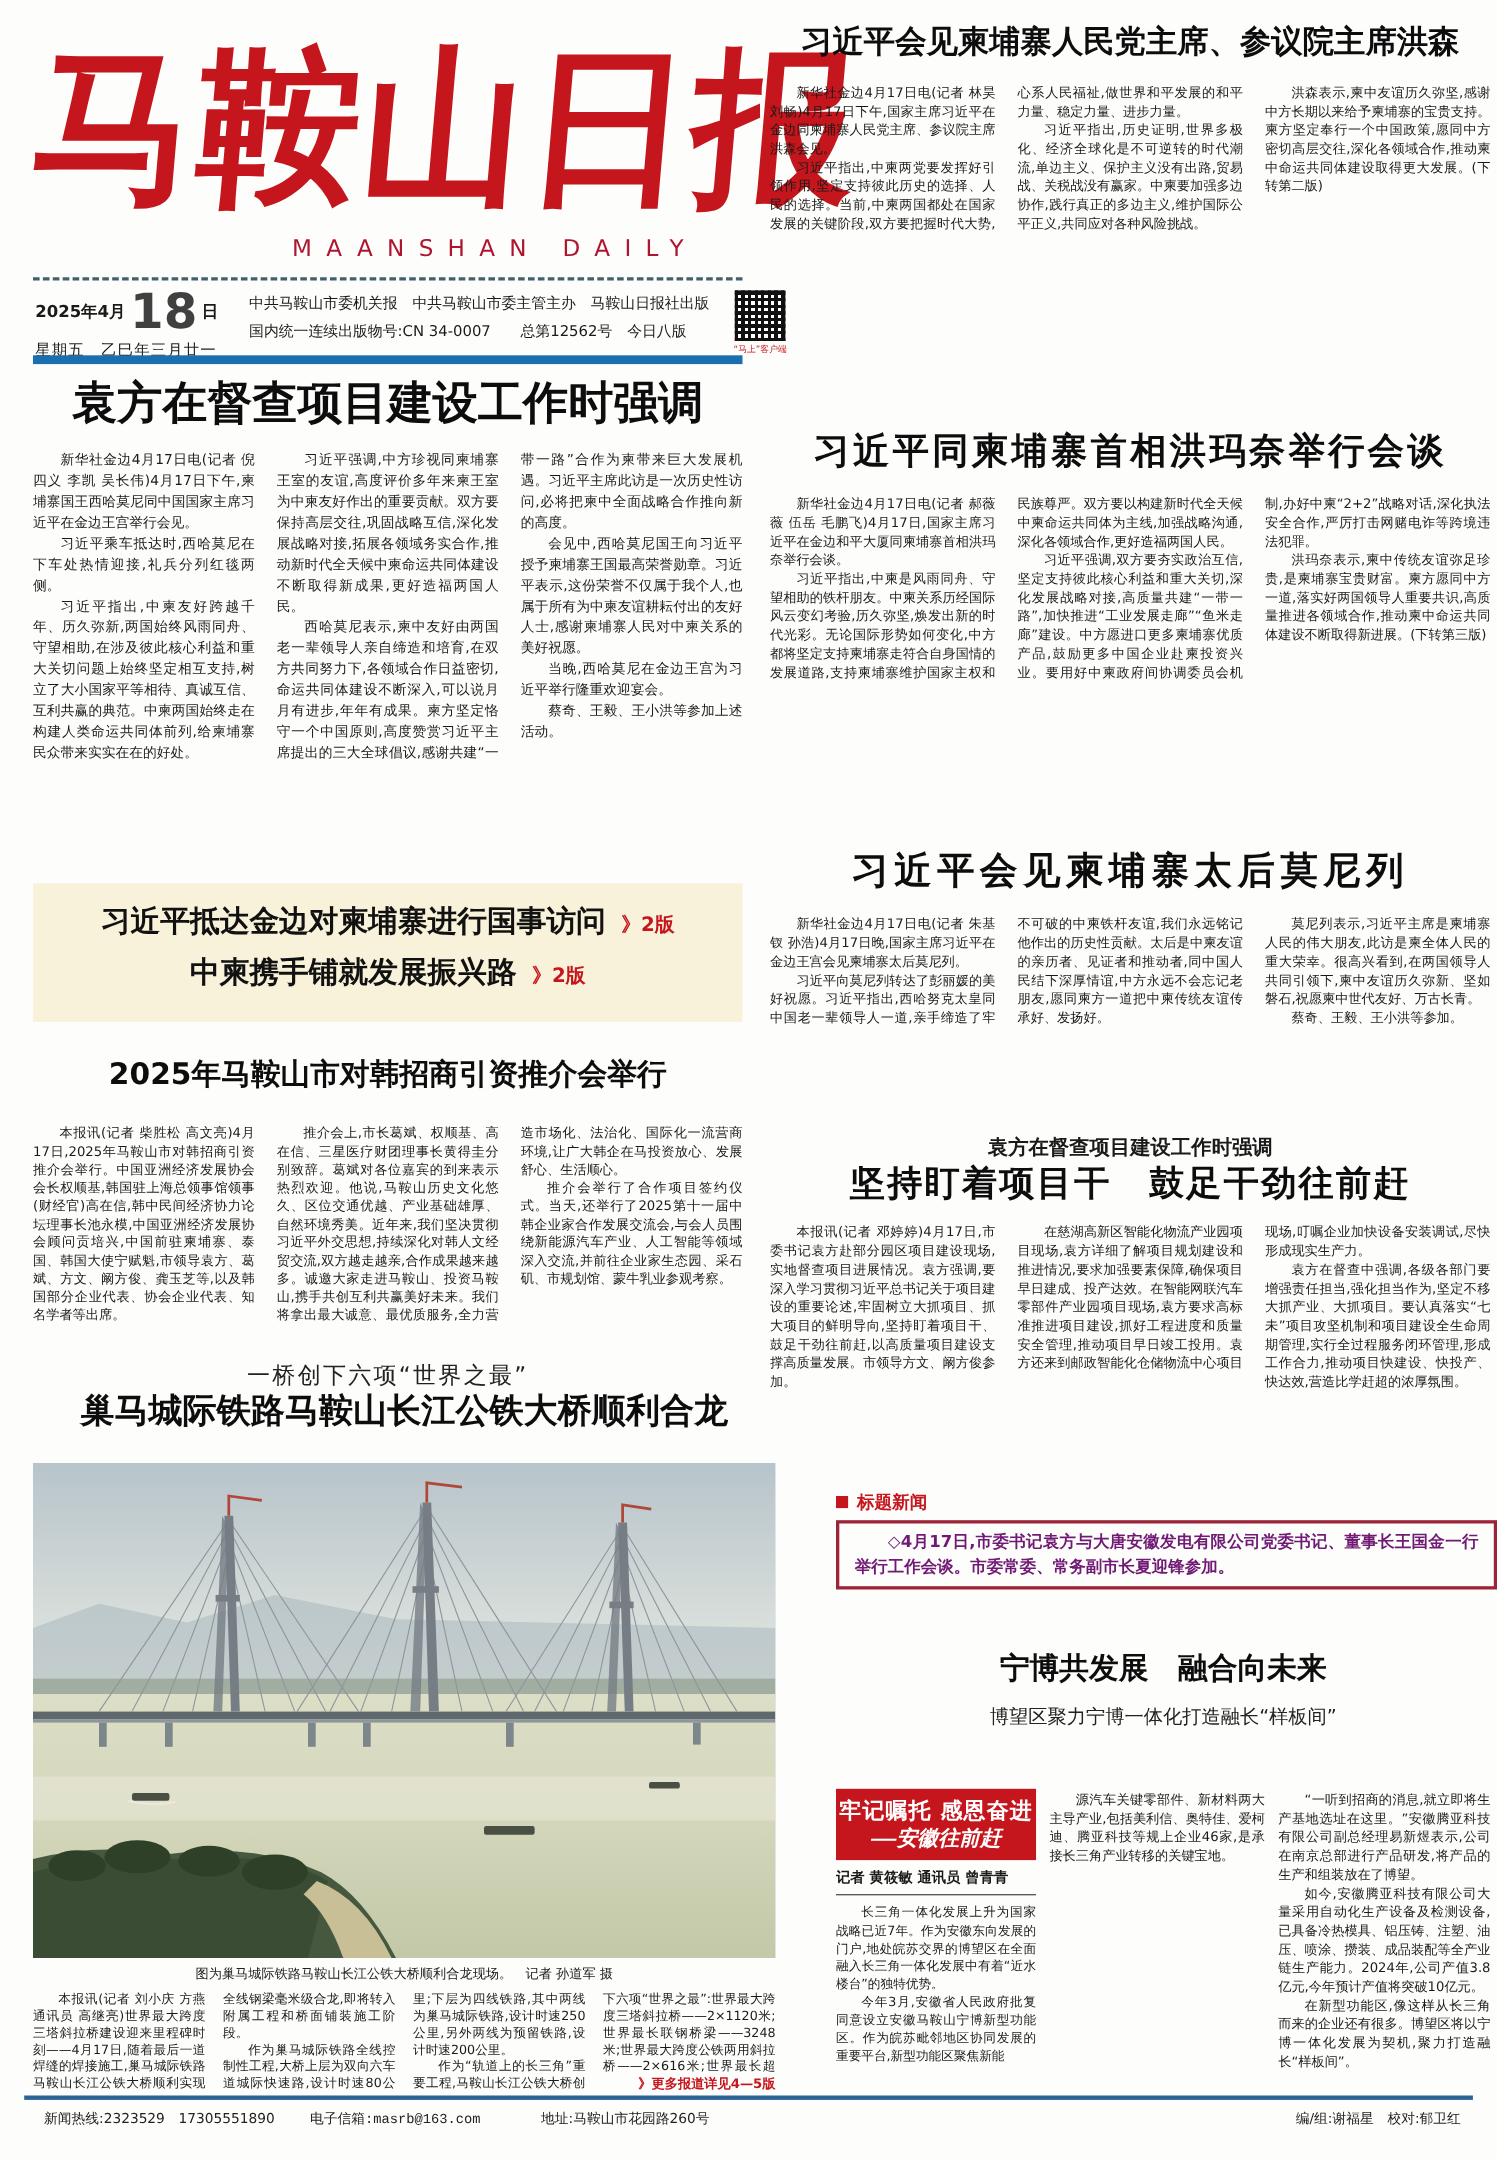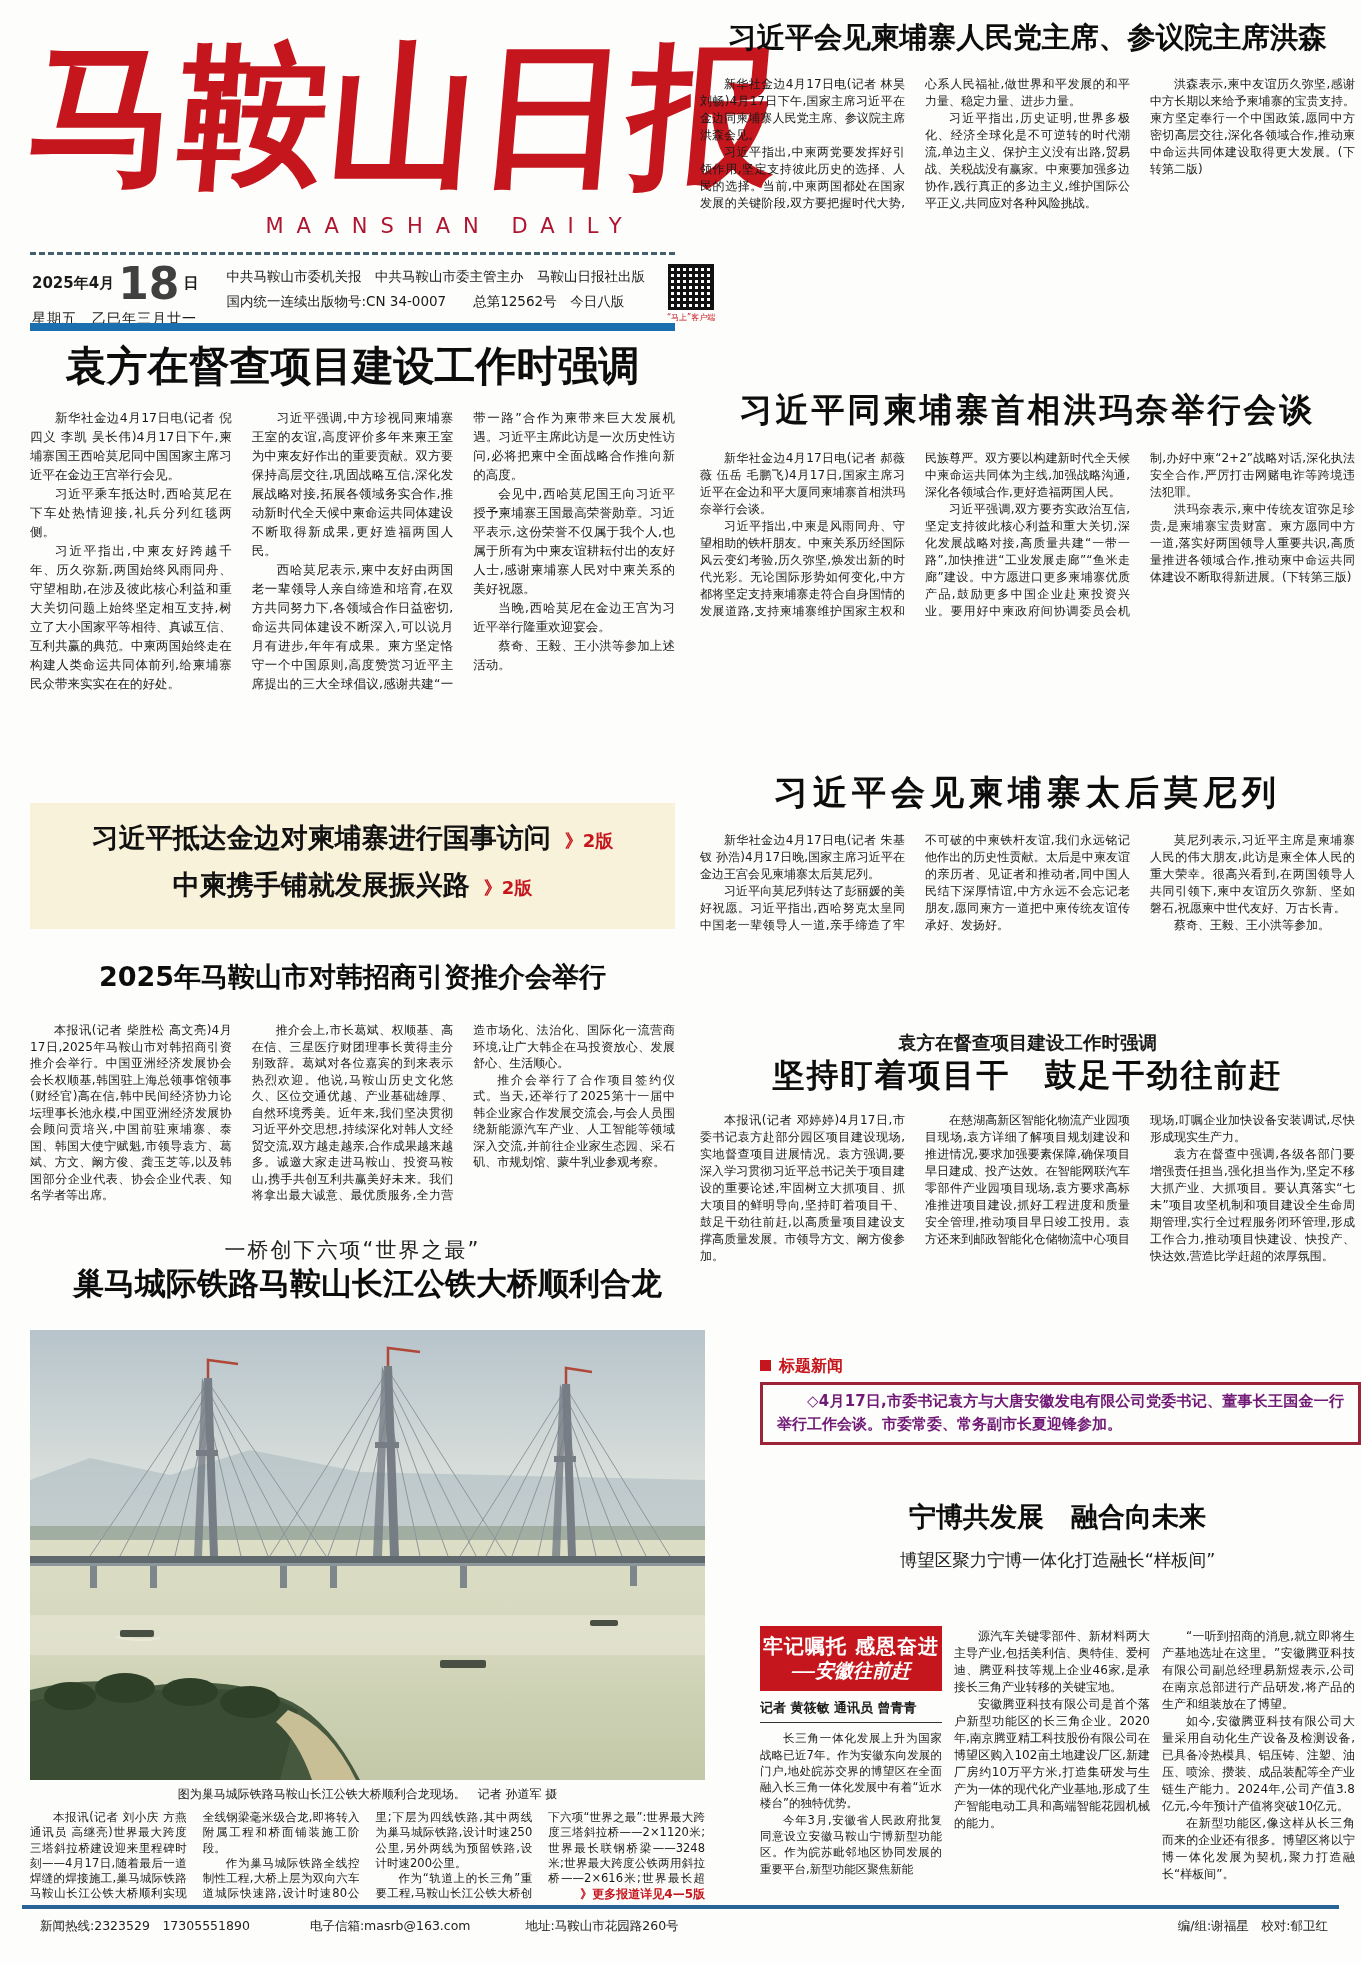--- a/index.html
+++ b/index.html
@@ -267,29 +267,28 @@
       <div class="s2">——安徽往前赶</div>
     </div>
     <div class="byline">记者 黄筱敏 通讯员 曾青青</div>
     <div>
         <p>长三角一体化发展上升为国家战略已近7年。作为安徽东向发展的门户,地处皖苏交界的博望区在全面融入长三角一体化发展中有着“近水楼台”的独特优势。</p>
         <p>今年3月,安徽省人民政府批复同意设立安徽马鞍山宁博新型功能区。作为皖苏毗邻地区协同发展的重要平台,新型功能区聚焦新能</p>
       </div>
   </div>
   <div class="ncol" style="left:954px;top:1592px;width:196px;height:346px;font-size:12px;line-height:17px;">
       <p>源汽车关键零部件、新材料两大主导产业,包括美利信、奥特佳、爱柯迪、腾亚科技等规上企业46家,是承接长三角产业转移的关键宝地。</p>
-      <p>安徽腾亚科技有限公司是首个落户新型功能区的长三角企业。2020年,南京腾亚精工科技股份有限公司在博望区购入102亩土地建设厂区,新建厂房约10万平方米,打造集研发与生产为一体的现代化产业基地,形成了生产智能电动工具和高端智能花园机械的能力。</p>
     </div>
   <div class="ncol" style="left:1162px;top:1592px;width:193px;height:346px;font-size:12px;line-height:17px;">
       <p>“一听到招商的消息,就立即将生产基地选址在这里。”安徽腾亚科技有限公司副总经理易新煜表示,公司在南京总部进行产品研发,将产品的生产和组装放在了博望。</p>
       <p>如今,安徽腾亚科技有限公司大量采用自动化生产设备及检测设备,已具备冷热模具、铝压铸、注塑、油压、喷涂、攒装、成品装配等全产业链生产能力。2024年,公司产值3.8亿元,今年预计产值将突破10亿元。</p>
       <p>在新型功能区,像这样从长三角而来的企业还有很多。博望区将以宁博一体化发展为契机,聚力打造融长“样板间”。</p>
     </div>
 
   <div class="abs footrule" style="left:22px;top:1905px;width:1317px;"></div>
   <div class="abs footer" style="left:40px;top:1918px;width:1300px;">
     <span>新闻热线:2323529　17305551890</span>
-    <span style="margin-left:60px;">电子信箱:masrb@163.com</span>
+    <span style="margin-left:32px;font-family:Liberation Mono, monospace;">电子信箱:masrb@163.com</span>
     <span style="margin-left:55px;">地址:马鞍山市花园路260号</span>
     <span style="margin-left:auto;margin-right:12px;">编/组:谢福星　校对:郁卫红</span>
   </div>
 
 </div>
 
 </body></html>

